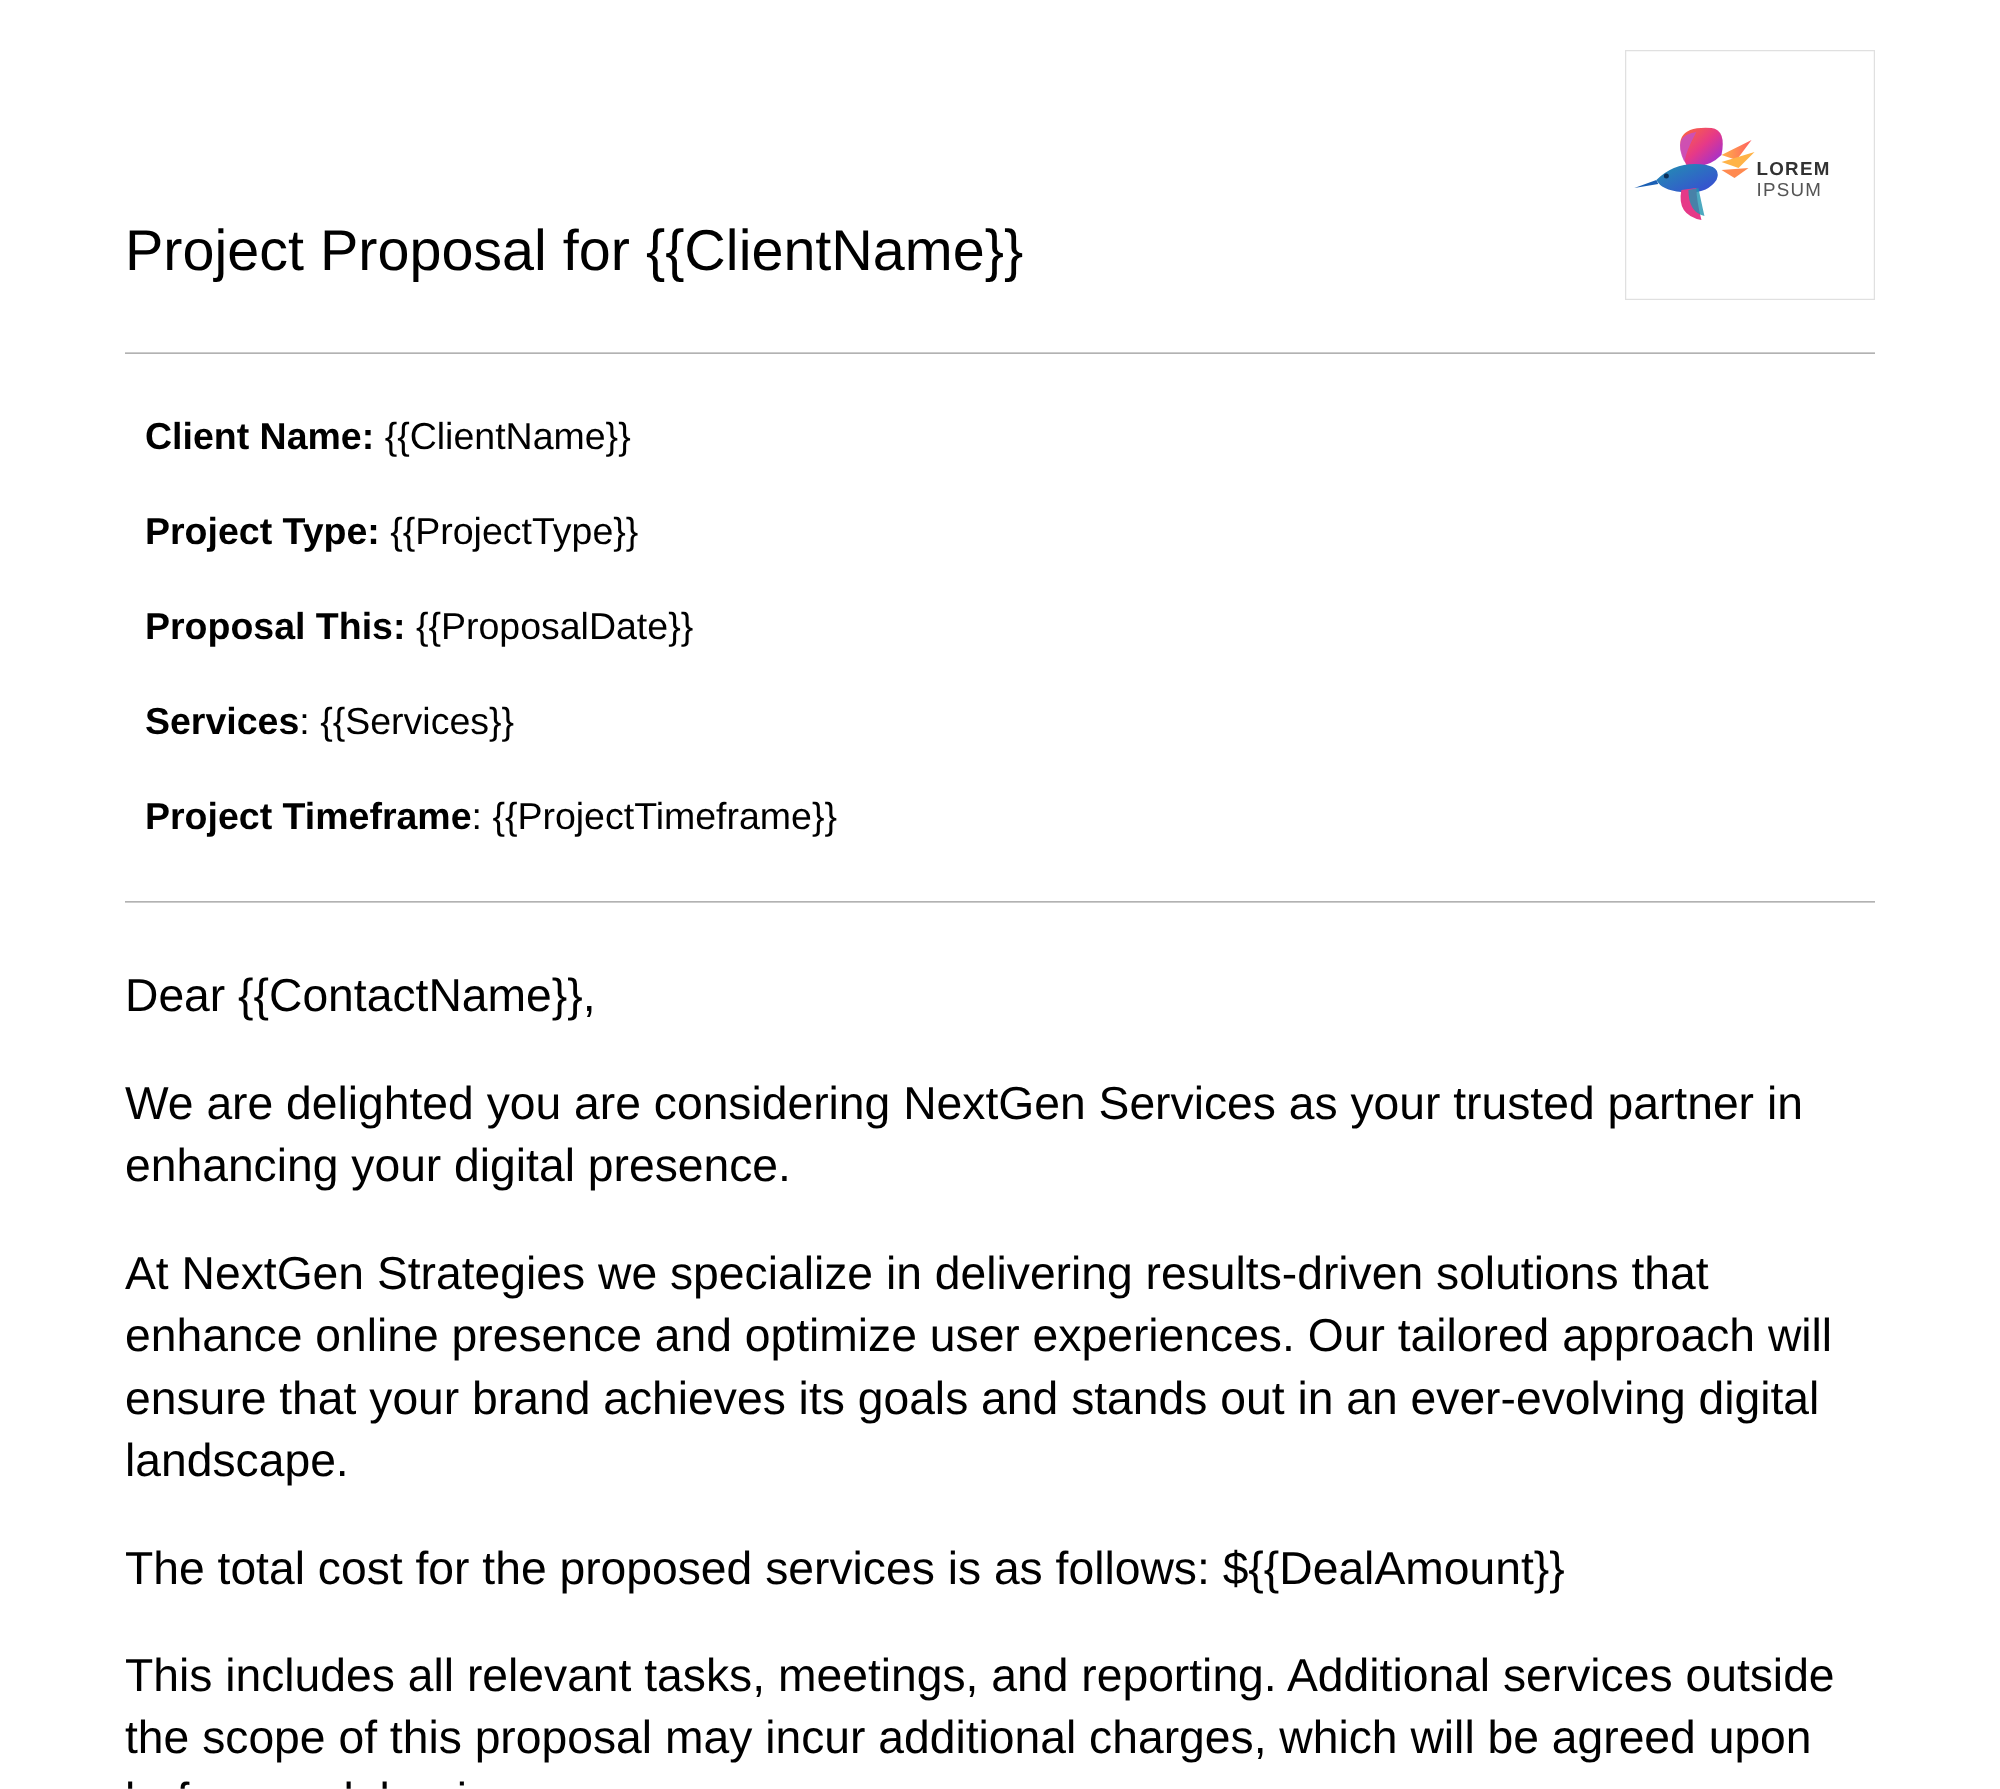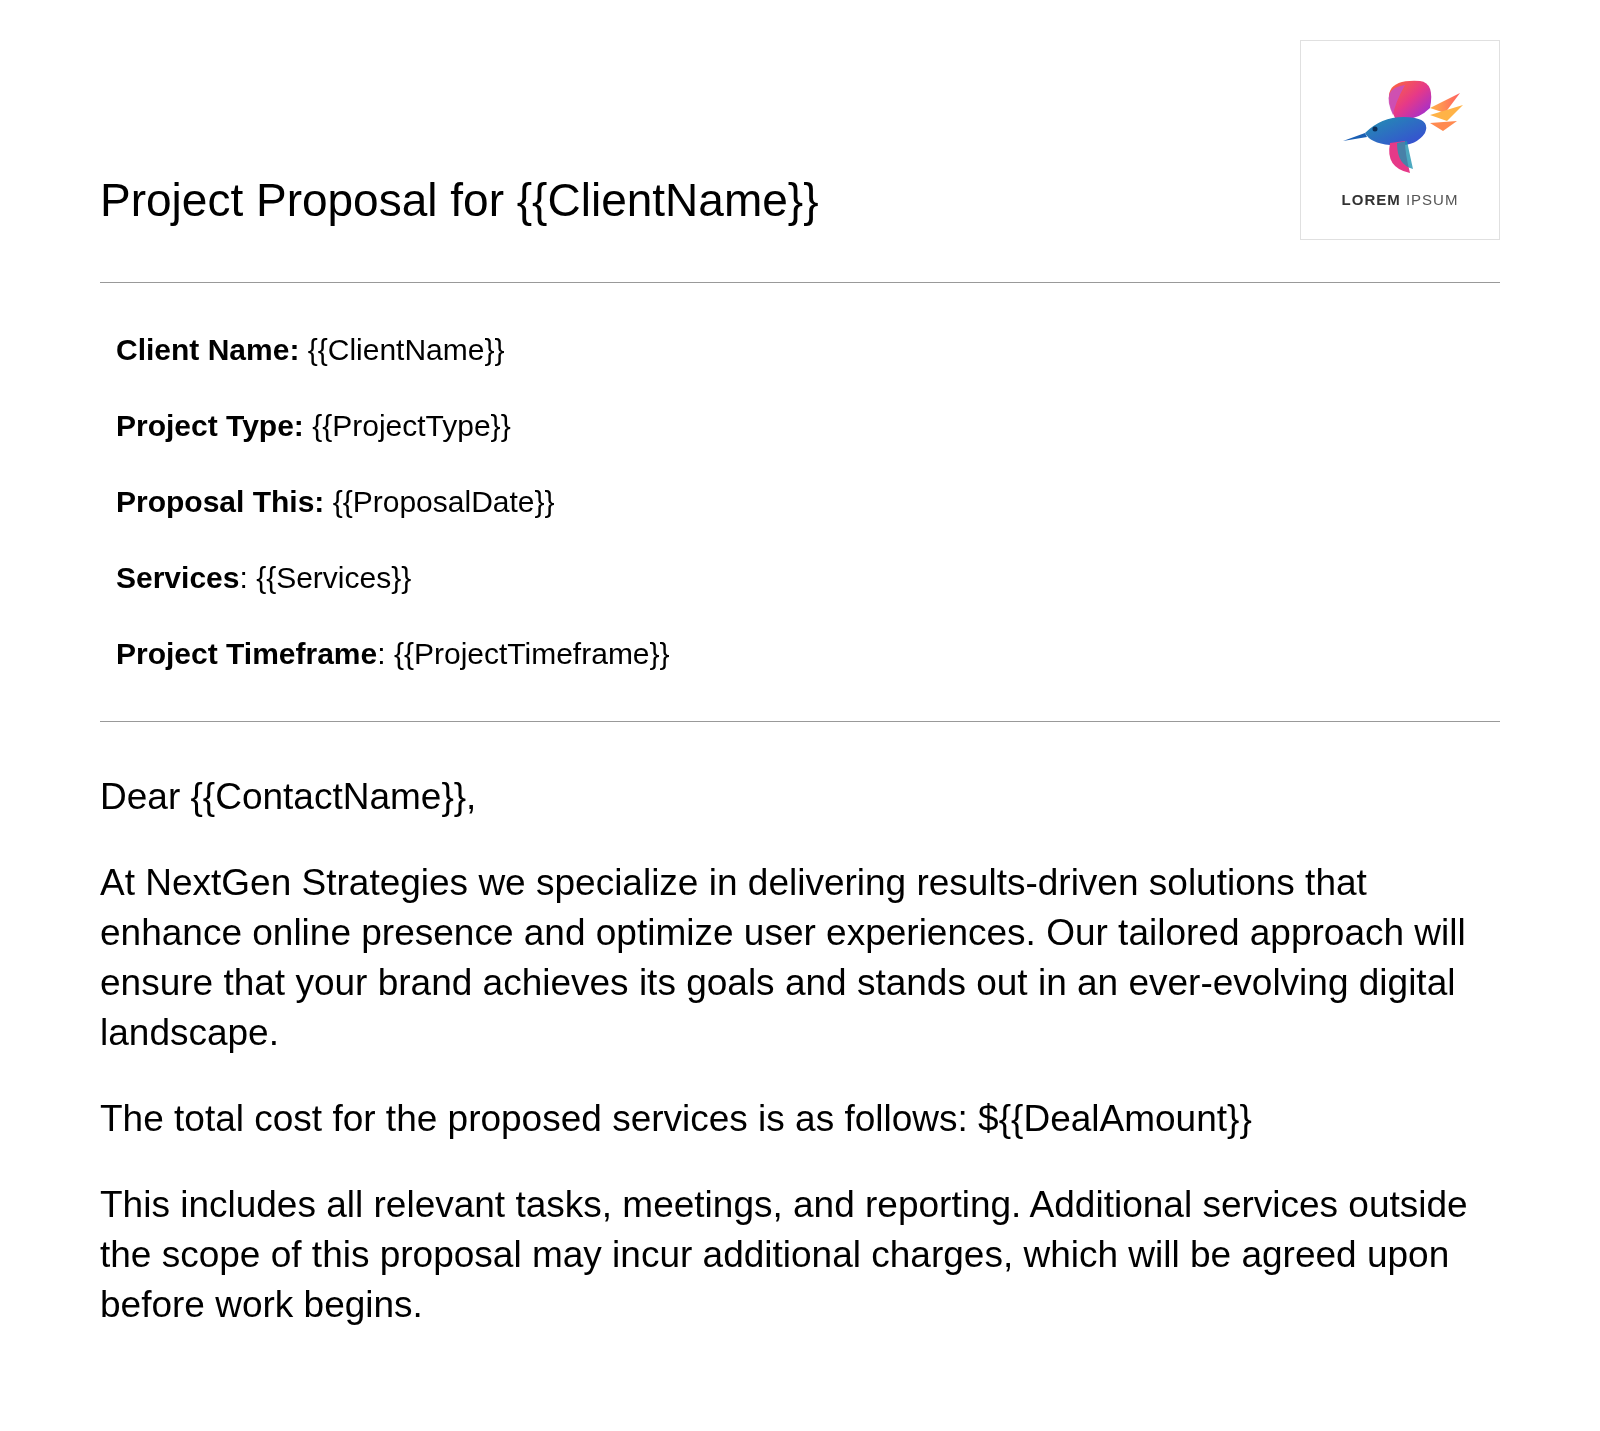--- a/index.html
+++ b/index.html
@@ -30,21 +30,21 @@
     h1.page-title {
       font-size: 46px;
       font-weight: 400;
       color: #000;
     }
     .logo-box {
       width: 200px;
       height: 200px;
       border: 1px solid #e0e0e0;
       display: flex;
-      flex-direction: column;
+      flex-direction: row;
       align-items: center;
       justify-content: center;
       background: #fff;
     }
     .logo-svg {
       width: 130px;
       height: 110px;
     }
     .logo-text {
       font-size: 15px;
@@ -139,16 +139,17 @@
   <div class="field-row"><span class="label">Project Type: </span><span>{{ProjectType}}</span></div>
   <div class="field-row"><span class="label">Proposal This: </span><span>{{ProposalDate}}</span></div>
   <div class="field-row"><span class="label">Services</span><span>: </span><span>{{Services}}</span></div>
   <div class="field-row"><span class="label">Project Timeframe</span><span>: </span><span>{{ProjectTimeframe}}</span></div>
 </div>
 
 <hr class="divider">
 
 <div class="body-section">
   <p>Dear {{ContactName}},</p>
+  <p>We are delighted you are considering NextGen Services as your trusted partner in enhancing your digital presence.</p>
   <p>At NextGen Strategies we specialize in delivering results-driven solutions that enhance online presence and optimize user experiences. Our tailored approach will ensure that your brand achieves its goals and stands out in an ever-evolving digital landscape.</p>
   <p>The total cost for the proposed services is as follows: ${{DealAmount}}</p>
   <p>This includes all relevant tasks, meetings, and reporting. Additional services outside the scope of this proposal may incur additional charges, which will be agreed upon before work begins.</p>
 </div>
 
 </body></html>

